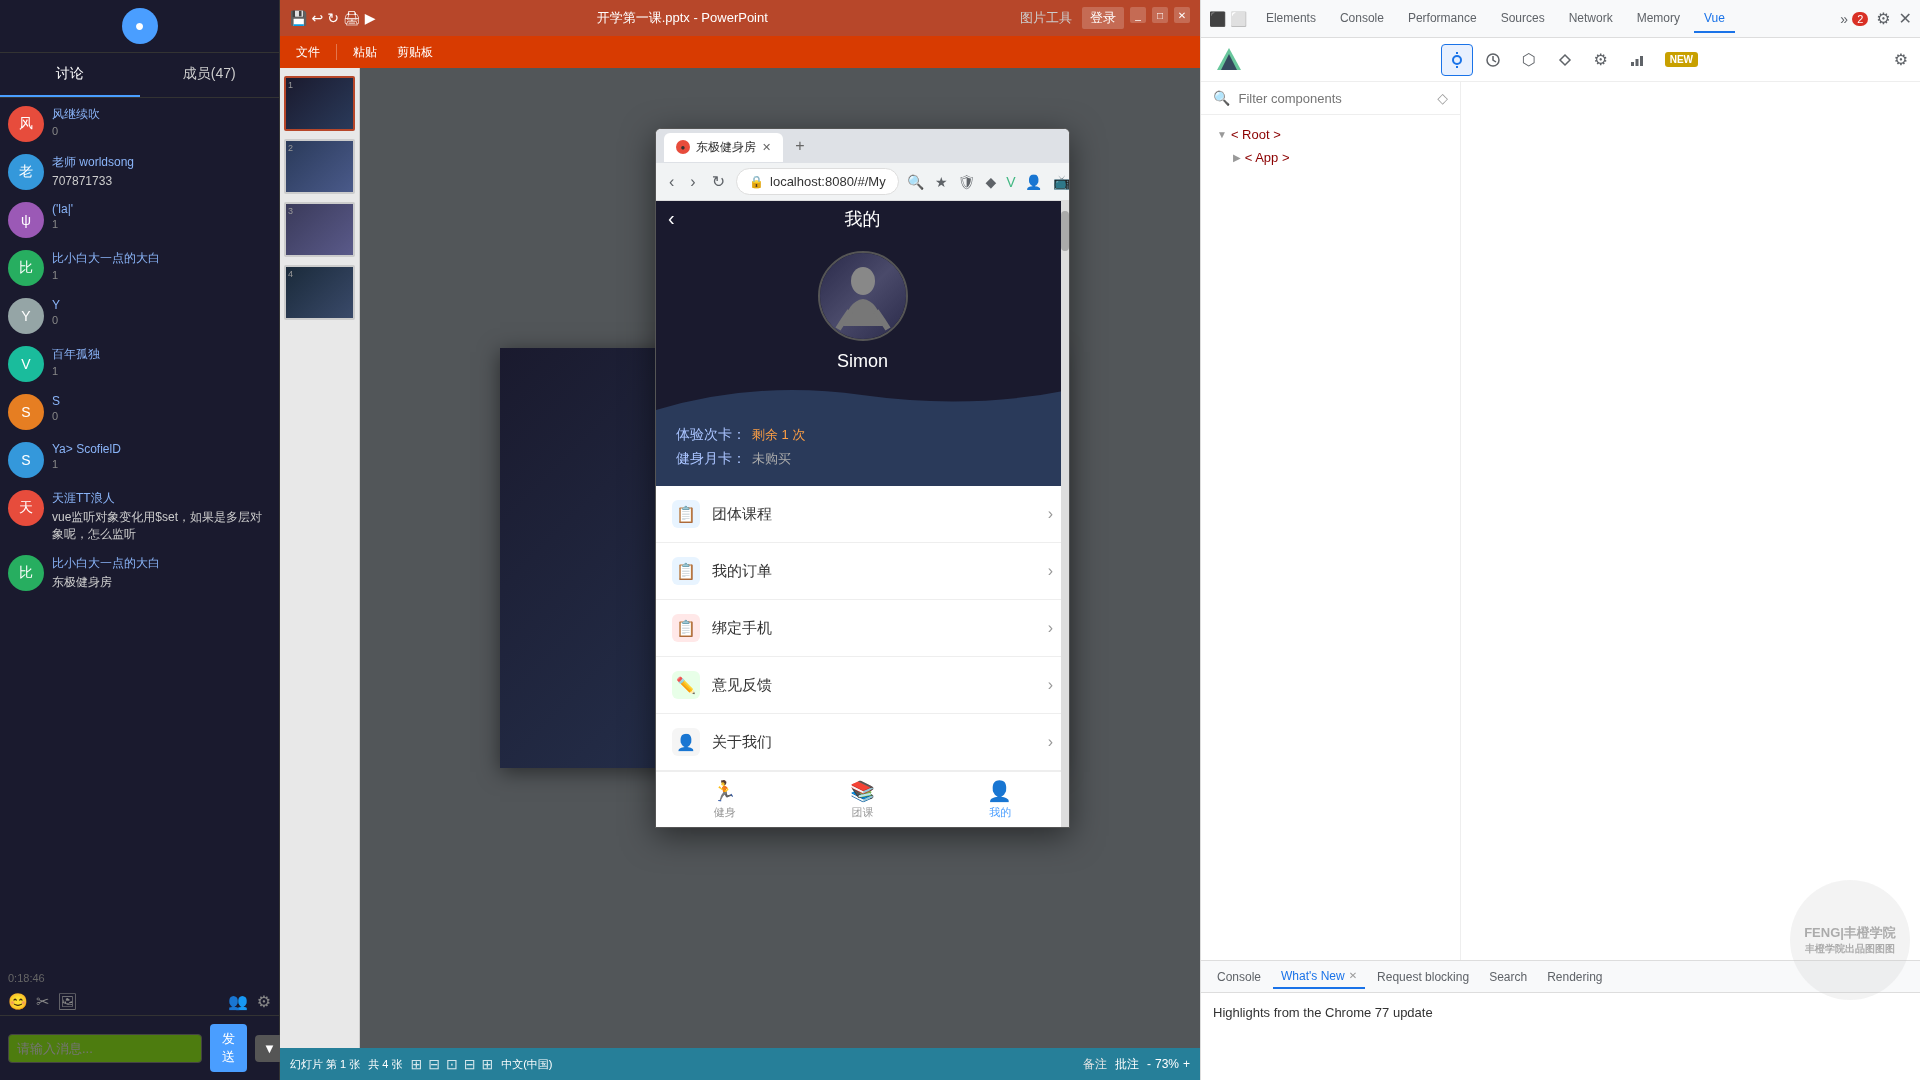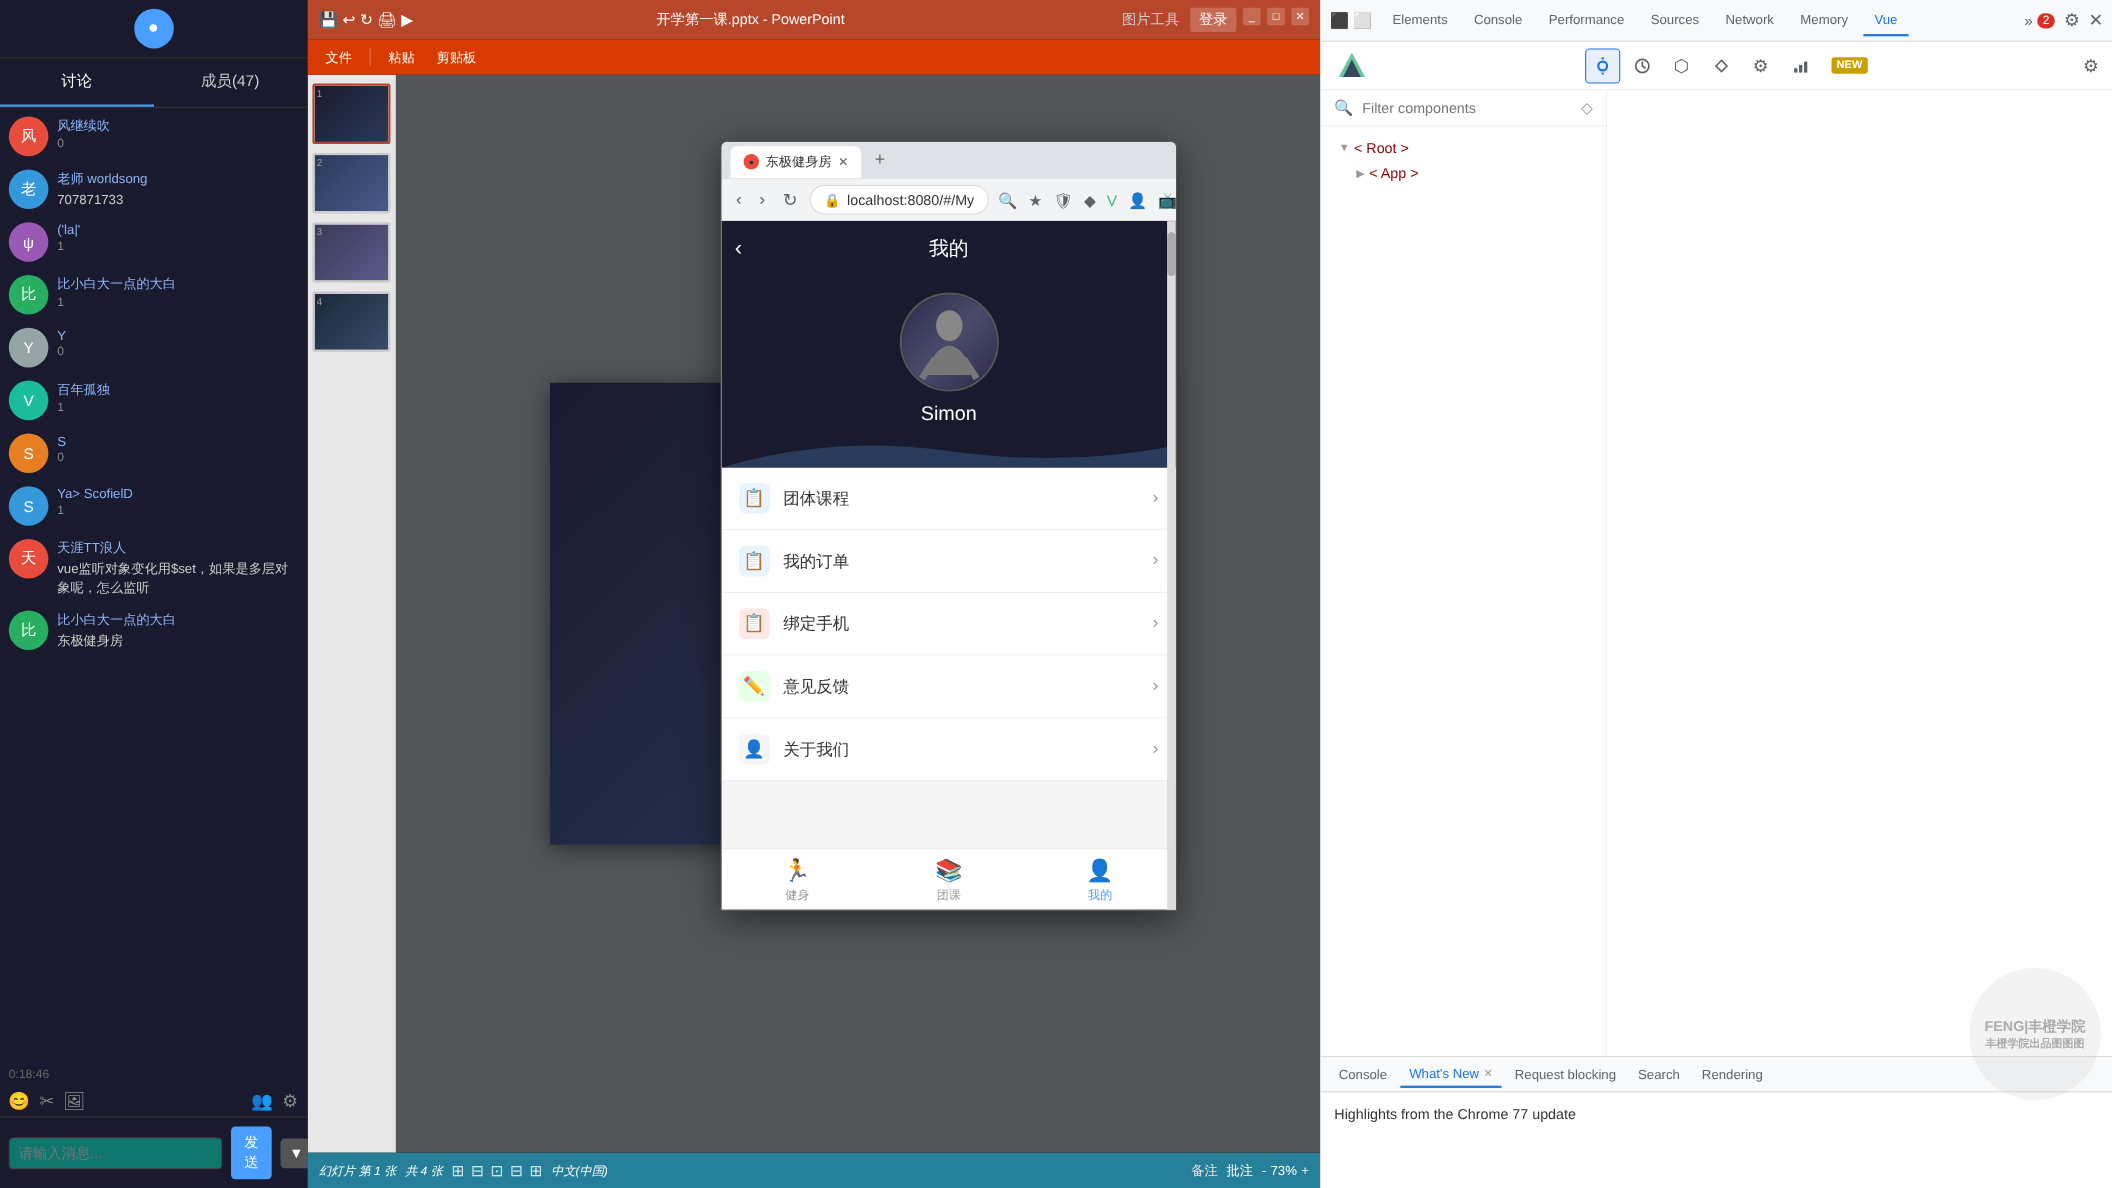--- a/index.html
+++ b/index.html
@@ -11,21 +11,21 @@
     .chat-tab { flex: 1; text-align: center; padding: 12px 8px; color: #ccc; font-size: 14px; cursor: pointer; border-bottom: 2px solid transparent; }
     .chat-tab.active { color: #fff; border-bottom: 2px solid #4a9eff; }
     .chat-messages { flex: 1; overflow-y: auto; padding: 8px; }
     .chat-message { display: flex; align-items: flex-start; gap: 8px; margin-bottom: 12px; }
     .chat-avatar { width: 36px; height: 36px; border-radius: 50%; background: #555; flex-shrink: 0; display: flex; align-items: center; justify-content: center; font-size: 14px; color: #fff; }
     .chat-content { flex: 1; }
     .chat-username { font-size: 12px; color: #8ab4f8; margin-bottom: 2px; }
     .chat-text { font-size: 12px; color: #ccc; line-height: 1.4; }
     .chat-count { font-size: 11px; color: #888; margin-top: 2px; }
     .chat-input-bar { display: flex; align-items: center; gap: 8px; padding: 8px; border-top: 1px solid #333; background: #1a1a2e; }
-    .chat-input-field { flex: 1; background: #0f766e; border: 1px solid #444; border-radius: 4px; padding: 6px 8px; color: #ccc; font-size: 13px; outline: none; }
+    .chat-input-field { flex: 1; background: #4d7c0f; border: 1px solid #444; border-radius: 4px; padding: 6px 8px; color: #ccc; font-size: 13px; outline: none; }
     .chat-send-btn { background: #4a9eff; color: #fff; border: none; padding: 6px 12px; border-radius: 4px; cursor: pointer; font-size: 13px; }
     .chat-send-more { background: #555; color: #fff; border: none; padding: 6px 8px; border-radius: 4px; cursor: pointer; font-size: 13px; }
     .chat-bottom-icons { display: flex; gap: 8px; padding: 4px 8px; align-items: center; }
     .chat-bottom-icon { color: #888; font-size: 16px; cursor: pointer; }
     .chat-bottom-right { margin-left: auto; display: flex; gap: 8px; }
 
     
     .ppt-container { display: flex; flex-direction: column; flex: 1; background: #2c2c2c; overflow: hidden; }
 
     
@@ -123,21 +123,21 @@
     .watermark-circle { width: 120px; height: 120px; border-radius: 50%; background: rgba(200,200,200,0.3); display: flex; align-items: center; justify-content: center; }
     .watermark-text { font-size: 13px; color: #888; text-align: center; font-weight: bold; }
 
     
     .new-badge { background: #c8a000; color: #fff; font-size: 10px; padding: 2px 5px; border-radius: 3px; font-weight: bold; }
 
     
     .ppt-slide-area { position: relative; flex: 1; }
 
     .ppt-footer { height: 32px; background: #267f99; display: flex; align-items: center; padding: 0 10px; gap: 8px; }
-    .ppt-footer-text { color: #fff; font-size: 11px; font-style: italic; }
+    .ppt-footer-text { color: #fff; font-size: 11px; }
     .ppt-footer-right { margin-left: auto; display: flex; gap: 8px; align-items: center; }
     .ppt-footer-icons { display: flex; gap: 6px; }
     .ppt-footer-icon { color: rgba(255,255,255,0.8); font-size: 14px; cursor: pointer; }
     .ppt-zoom { display: flex; align-items: center; gap: 4px; color: #fff; font-size: 12px; }
 
     .slide-thumb-img { width: 100%; height: 100%; background: linear-gradient(135deg, #1a1a2e, #2a3a5a); }
     .slide-thumb-img.slide2 { background: linear-gradient(135deg, #2a3a5a, #4a5a8a); }
     .slide-thumb-img.slide3 { background: linear-gradient(135deg, #3a3a5a, #5a5a8a); }
     .slide-thumb-img.slide4 { background: linear-gradient(135deg, #1a2a3a, #3a4a6a); }
   </style>
@@ -368,20 +368,30 @@
                 </div>
                 <div class="app-username">Simon</div>
 
                 <div style="width:100%;height:30px;margin-top:8px;position:relative;overflow:hidden;">
                   <svg width="100%" height="30" viewBox="0 0 415 30" preserveAspectRatio="none">
                     <path d="M0,30 Q100,0 207,15 Q315,30 415,10 L415,30 Z" fill="#2a3a5a"></path>
                   </svg>
                 </div>
               </div>
 
+              <div class="app-card-section">
+                <div class="app-card-row">
+                  <span class="app-card-label">体验次卡：</span>
+                  <span class="app-card-value">剩余 1 次</span>
+                </div>
+                <div class="app-card-row">
+                  <span class="app-card-label">健身月卡：</span>
+                  <span class="app-card-value-gray">未购买</span>
+                </div>
+              </div>
 
               <div class="app-menu">
                 <div class="app-menu-item">
                   <div class="app-menu-icon" style="background:#e8f4ff;">📋</div>
                   <span class="app-menu-text">团体课程</span>
                   <span class="app-menu-arrow">›</span>
                 </div>
                 <div class="app-menu-item">
                   <div class="app-menu-icon" style="background:#e8f4ff;">📋</div>
                   <span class="app-menu-text">我的订单</span>

